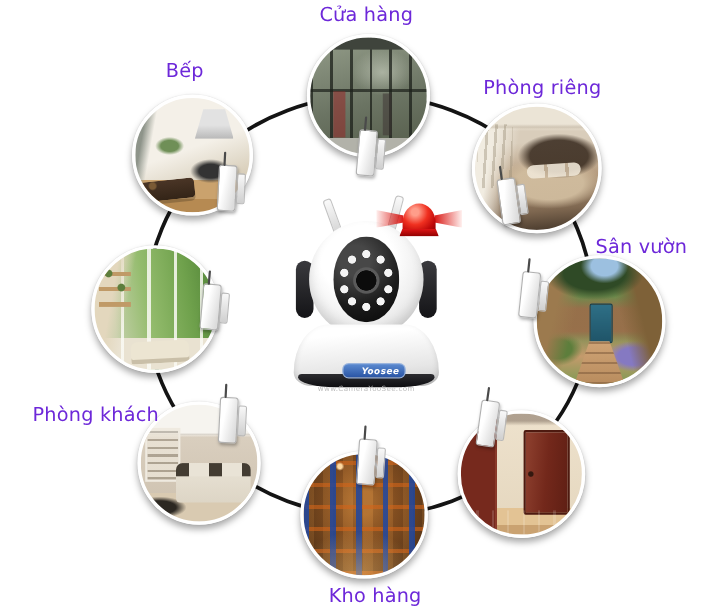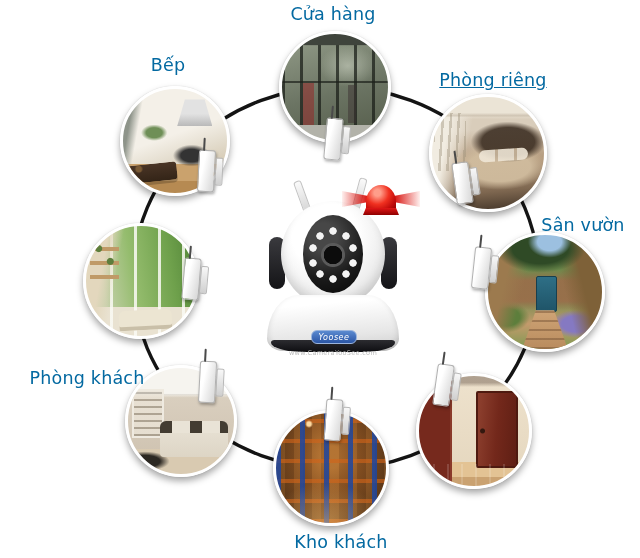--- a/index.html
+++ b/index.html
@@ -108,24 +108,24 @@
   .spot.kitchen::before{left:52%;top:10%;width:34%;height:26%;
     clip-path:polygon(22% 0,78% 0,100% 100%,0 100%);
     background:linear-gradient(#e2e2e2 55%,#b9b9b9);}
   .spot.kitchen::after{left:0;top:72%;width:52%;height:17%;border-radius:4px;transform:rotate(-6deg);
     background:radial-gradient(circle 4px at 30% 22%,#7a5a35 0 3px,rgba(0,0,0,0) 4px),
                linear-gradient(#4a3526,#332417);
     box-shadow:0 3px 0 rgba(0,0,0,.2);}
   
   .lbl{
     position:absolute;transform:translate(-50%,-50%);white-space:nowrap;z-index:6;
-    font-size:17.5px;color:#0369a1;letter-spacing:.2px;
+    font-size:17.5px;color:#6d28d9;letter-spacing:.2px;
   }
   .lbl.store{left:333px;top:14px;}
-  .lbl.bedroom{left:493px;top:80px;text-decoration:underline;}
+  .lbl.bedroom{left:493px;top:80px;}
   .lbl.garden{left:583px;top:225px;}
   .lbl.entrance{left:581px;top:423px;}
   .lbl.warehouse{left:341px;top:542px;}
   .lbl.living{left:87px;top:378px;}
   .lbl.balcony{left:84px;top:217px;}
   .lbl.kitchen{left:168px;top:65px;}
   
   .sensor{
     position:absolute;width:15px;height:40px;z-index:4;border-radius:3px;
     background:linear-gradient(100deg,#ffffff 30%,#dcdcdc 90%);
@@ -175,21 +175,21 @@
     background:linear-gradient(175deg,#ffffff 20%,#e6e6e6 70%,#cccccc 100%);
     box-shadow:inset 0 -3px 6px rgba(0,0,0,.15);}
   .base-rim{position:absolute;left:8px;top:155px;width:124px;height:12px;z-index:6;
     border-radius:6px 6px 60px 60px / 5px 5px 16px 16px;
     background:linear-gradient(#2c2c30,#0e0e11);}
   .watermark{position:absolute;left:0;top:120px;width:140px;text-align:center;z-index:7;
     font-size:6.5px;color:#bcbcbc;letter-spacing:.3px;margin-top:44px;}
   .logo{position:absolute;left:48px;top:145px;width:44px;height:12px;z-index:8;border-radius:6px;
     background:linear-gradient(#5b8ad0,#2a55a5);border:1px solid #9ab4dd;
     display:flex;align-items:center;justify-content:center;
-    font-size:8px;font-weight:normal;font-style:italic;color:#fff;letter-spacing:.5px;}
+    font-size:8px;font-weight:bold;font-style:italic;color:#fff;letter-spacing:.5px;padding-left:12px;}
   
   .siren{position:absolute;left:103px;top:0;width:30px;height:28px;z-index:9;
     border-radius:50% 50% 20% 20% / 62% 62% 18% 18%;
     background:radial-gradient(circle at 38% 28%,#ff9d8a 0 12%,#f03020 42%,#c00a0a 70%,#7e0000 100%);}
   .siren::after{content:"";position:absolute;left:-3px;bottom:-2px;width:36px;height:7px;
     clip-path:polygon(8% 0,92% 0,100% 100%,0 100%);
     background:linear-gradient(#e01616,#8e0000);}
   .beam{position:absolute;top:6px;width:25px;height:16px;z-index:8;}
   .beam.left{left:79px;clip-path:polygon(100% 30%,0 0,0 100%,100% 70%);
     background:linear-gradient(to left,rgba(215,12,8,.95),rgba(255,70,50,.08));}
@@ -219,21 +219,21 @@
   <div class="sensor garden"></div>
   <div class="sensor entrance"></div>
   <div class="sensor warehouse"></div>
   <div class="sensor living"></div>
   <div class="sensor balcony"></div>
   <div class="sensor kitchen"></div>
 
   <div class="lbl store">Cửa hàng</div>
   <div class="lbl bedroom">Phòng riêng</div>
   <div class="lbl garden">Sân vườn</div>
-  <div class="lbl warehouse">Kho khách</div>
+  <div class="lbl warehouse">Kho hàng</div>
   <div class="lbl living">Phòng khách</div>
   <div class="lbl kitchen">Bếp</div>
 
   <div class="camera">
     <div class="antenna left"></div>
     <div class="antenna right"></div>
     <div class="beam left"></div>
     <div class="beam right"></div>
     <div class="siren"></div>
     <div class="ear left"></div>

